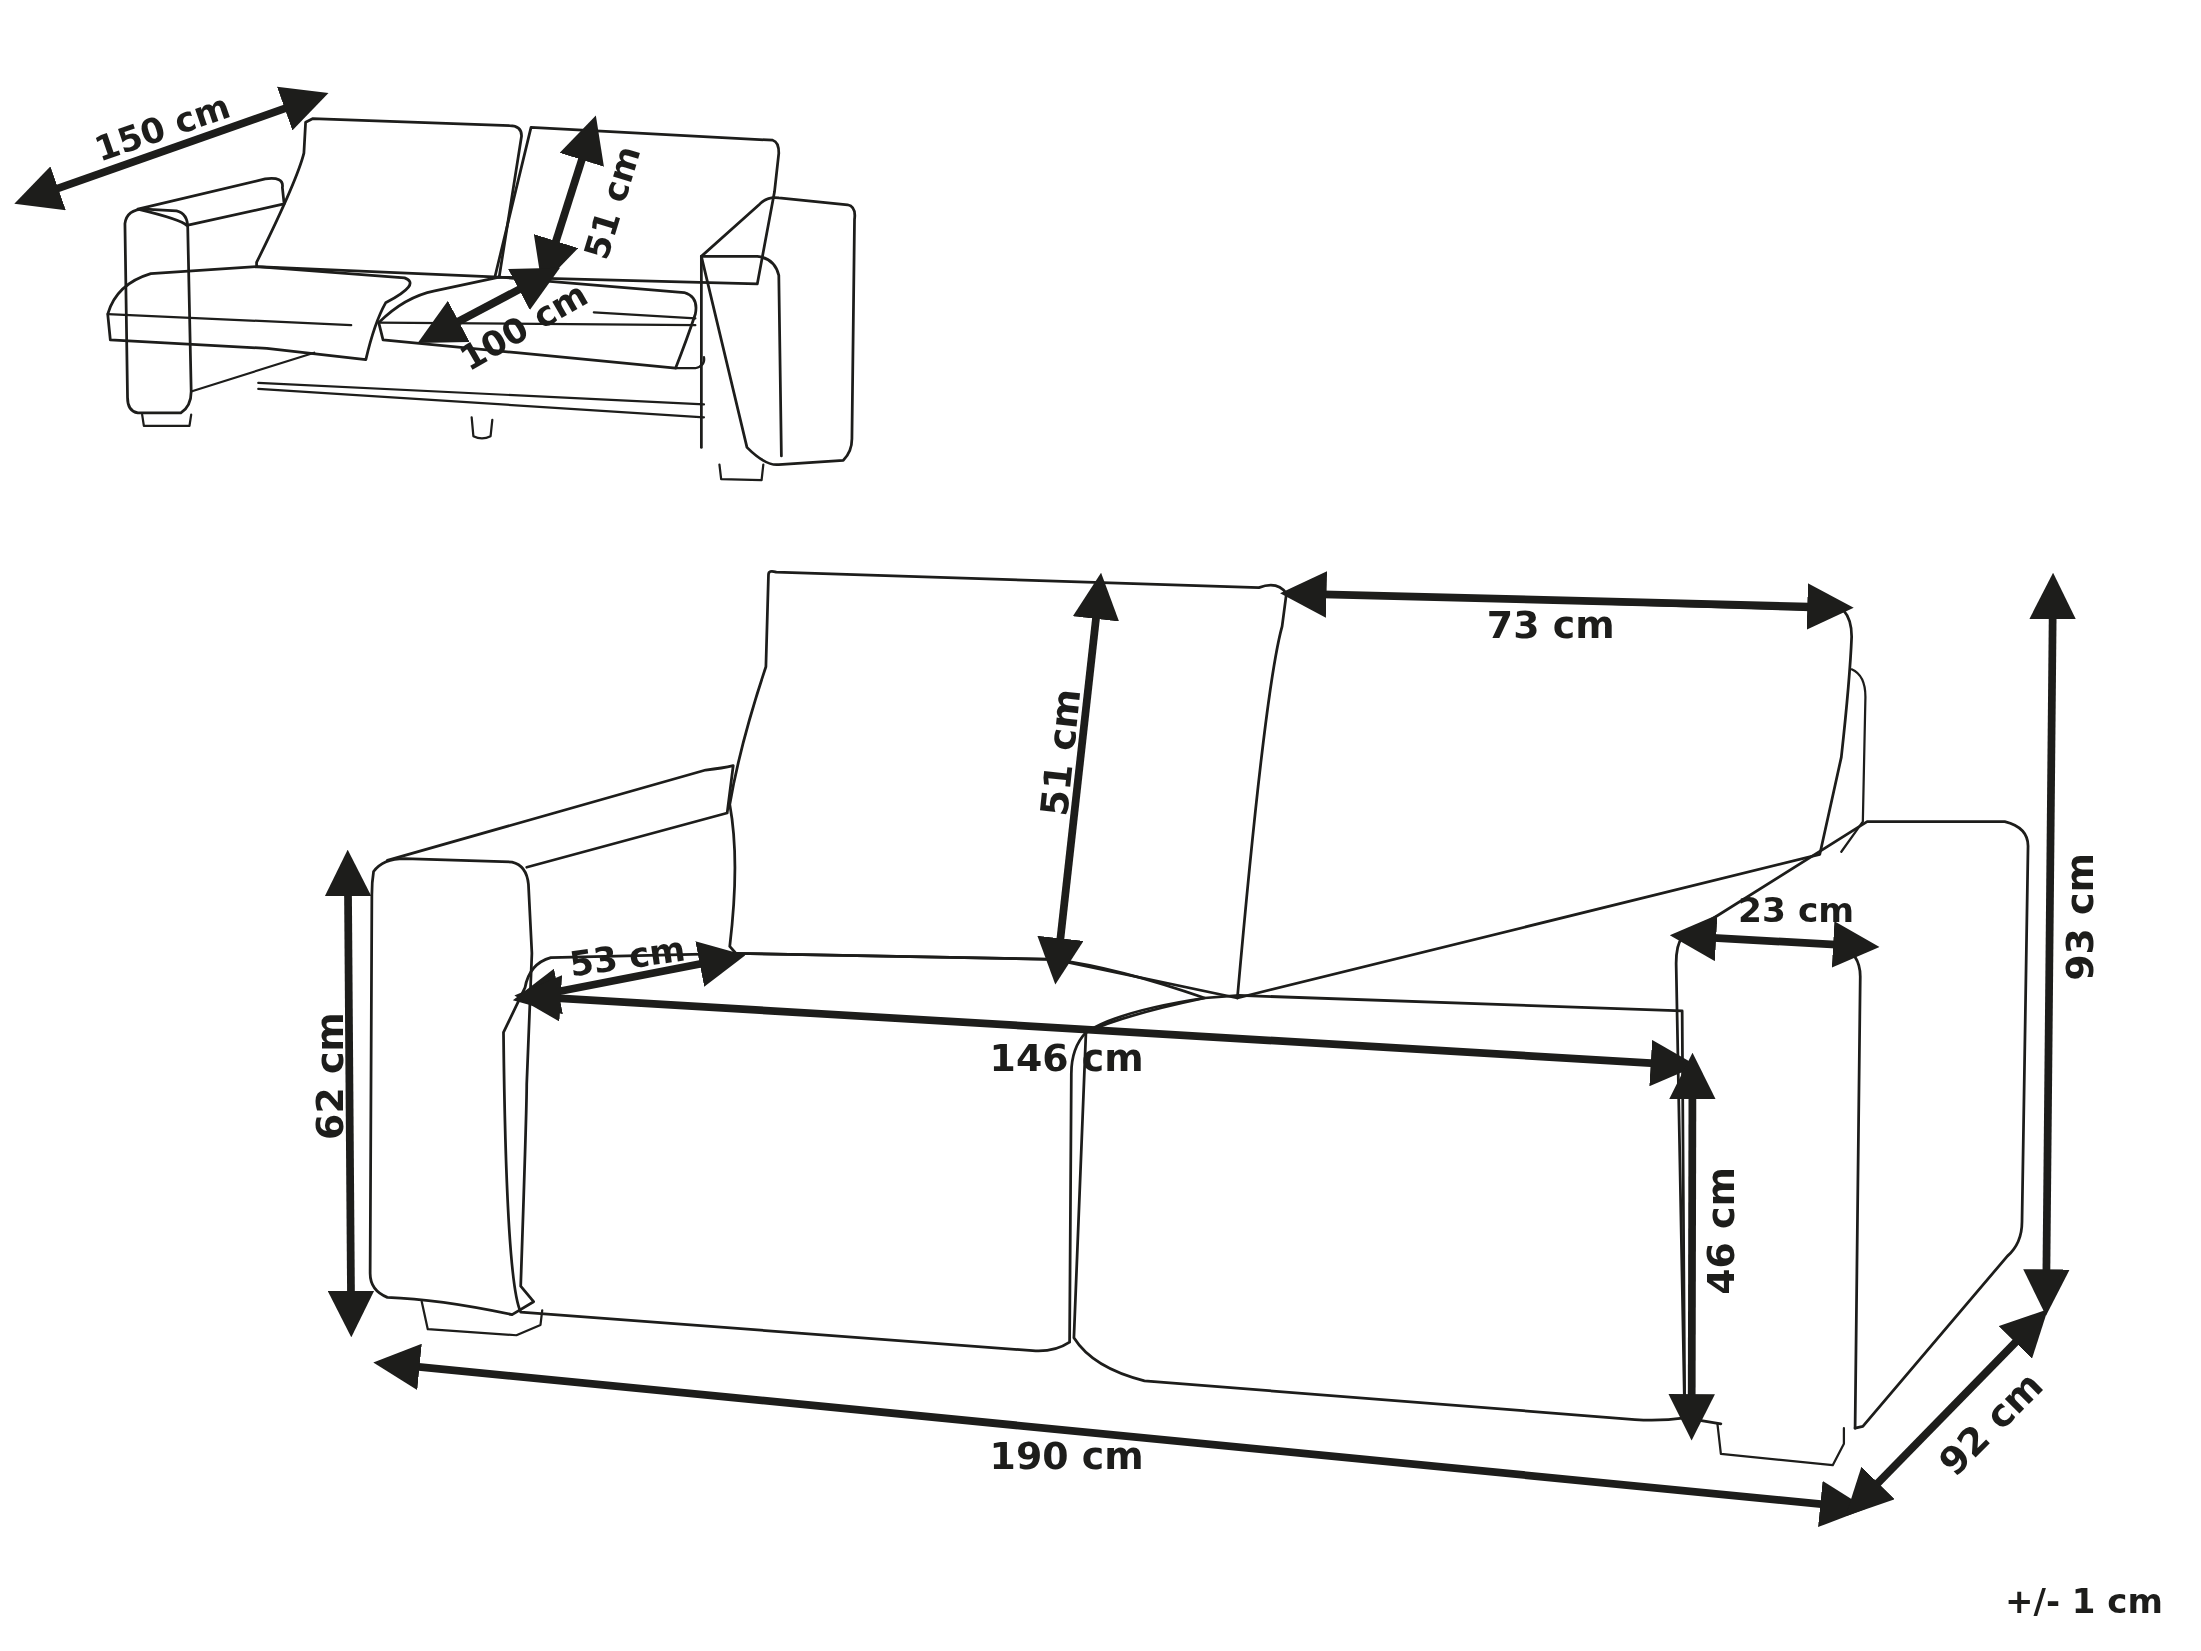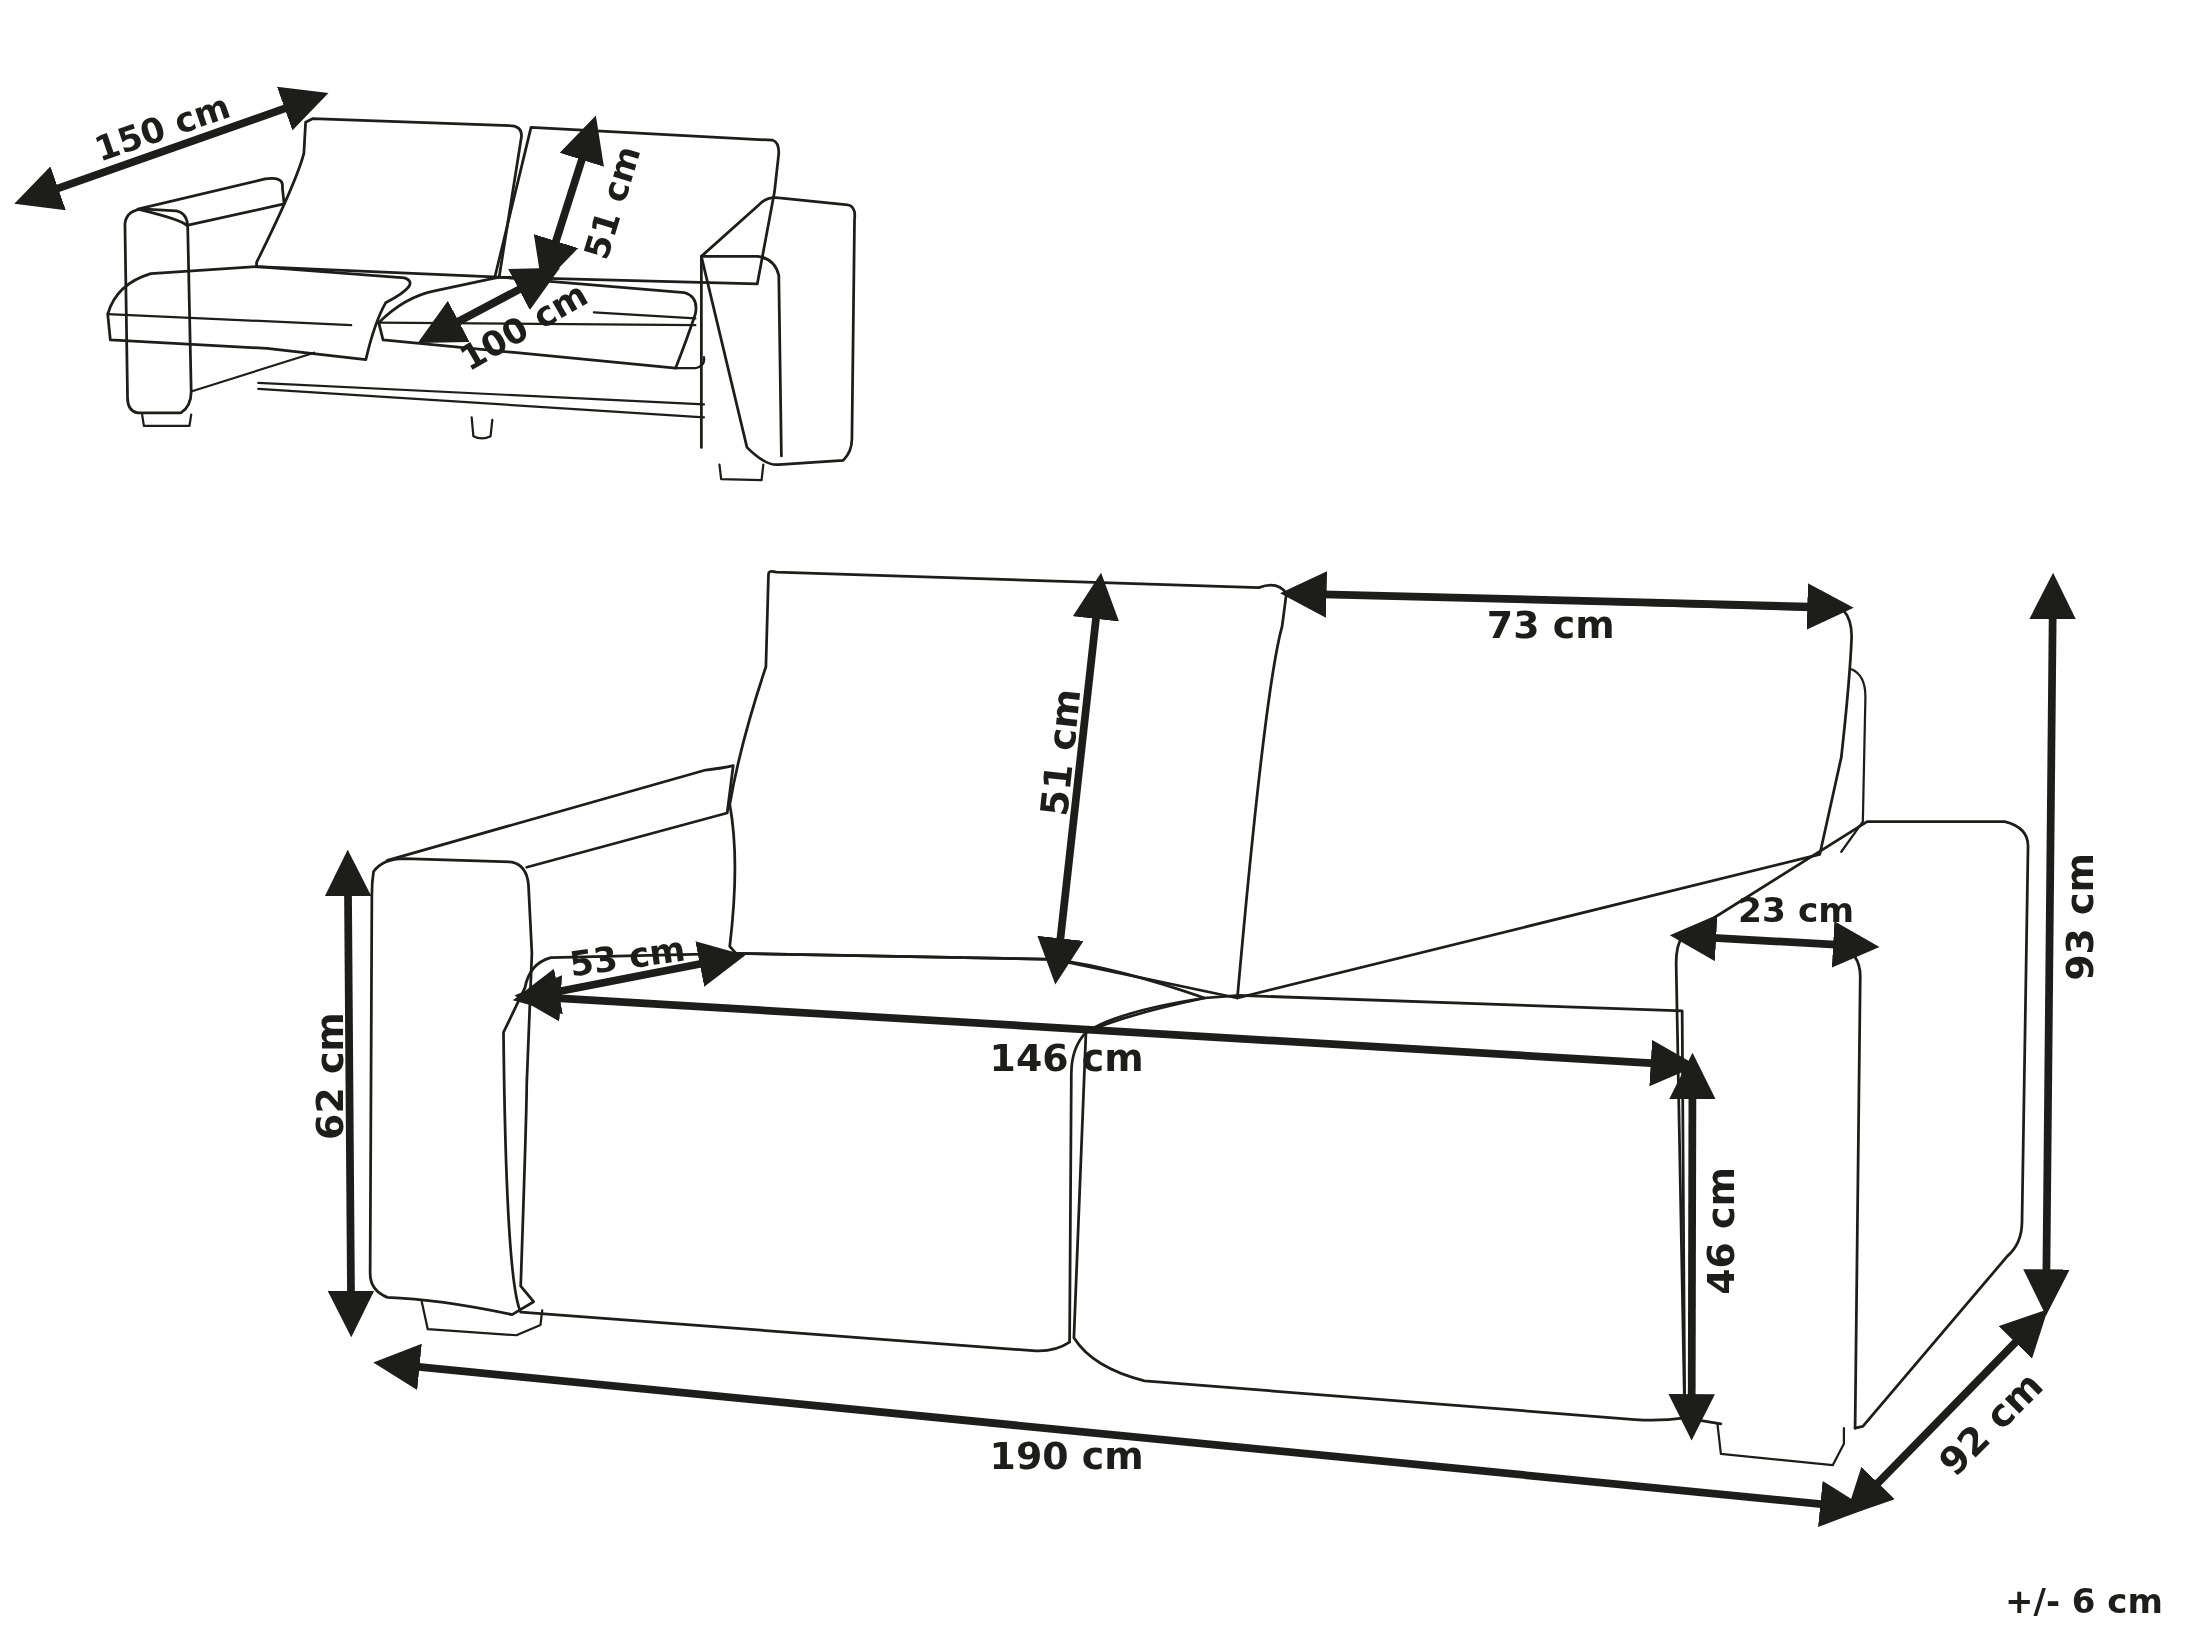--- a/index.html
+++ b/index.html
@@ -107,14 +107,14 @@
   <line class="dim" x1="1967" y1="1238" x2="1966" y2="1660" marker-start="url(#ah)" marker-end="url(#ah)"></line>
   <text class="lbl-big" transform="translate(2015,1505) rotate(-90)">46 cm</text>
 
   <line class="dim" x1="448" y1="1585" x2="2155" y2="1752" marker-start="url(#ah)" marker-end="url(#ah)"></line>
   <text class="lbl-big" x="1150" y="1708">190 cm</text>
 
   <line class="dim" x1="2155" y1="1752" x2="2370" y2="1532" marker-start="url(#ah)" marker-end="url(#ah)"></line>
   <text class="lbl-big" transform="translate(2272,1718) rotate(-45)">92 cm</text>
 </svg>
 
-<div class="tol">+/- 6 cm</div>
+<div class="tol">+/- 1 cm</div>
 
 
 </body></html>

